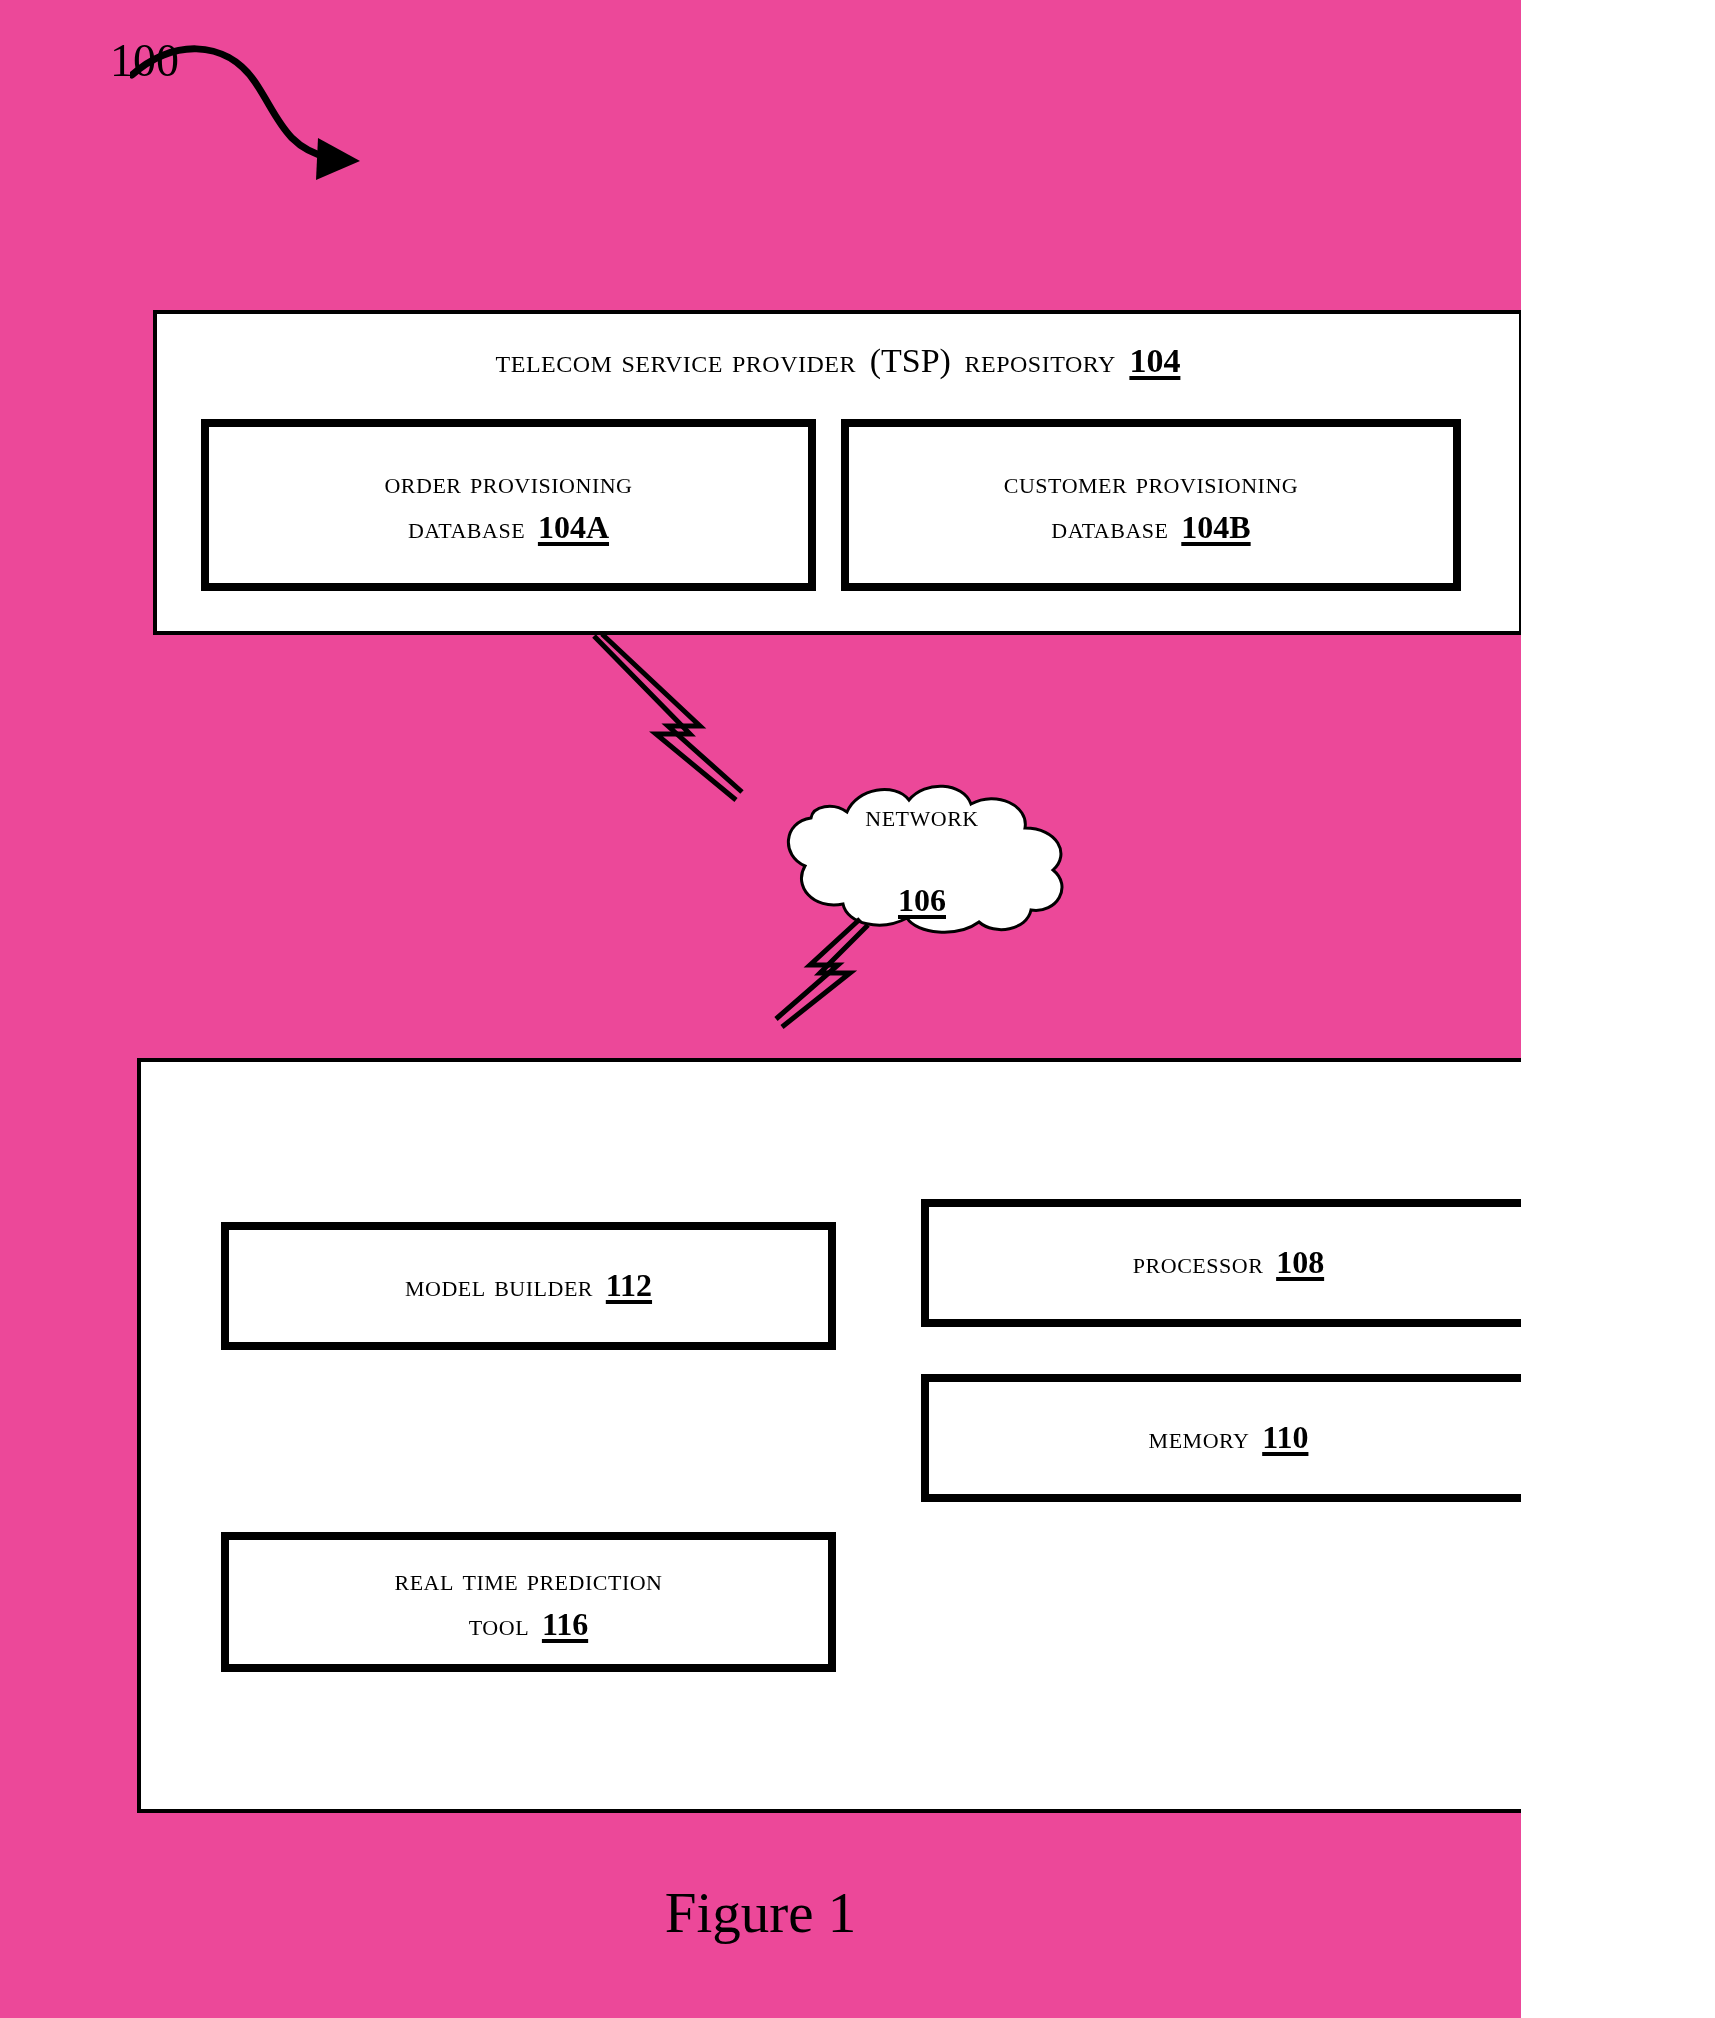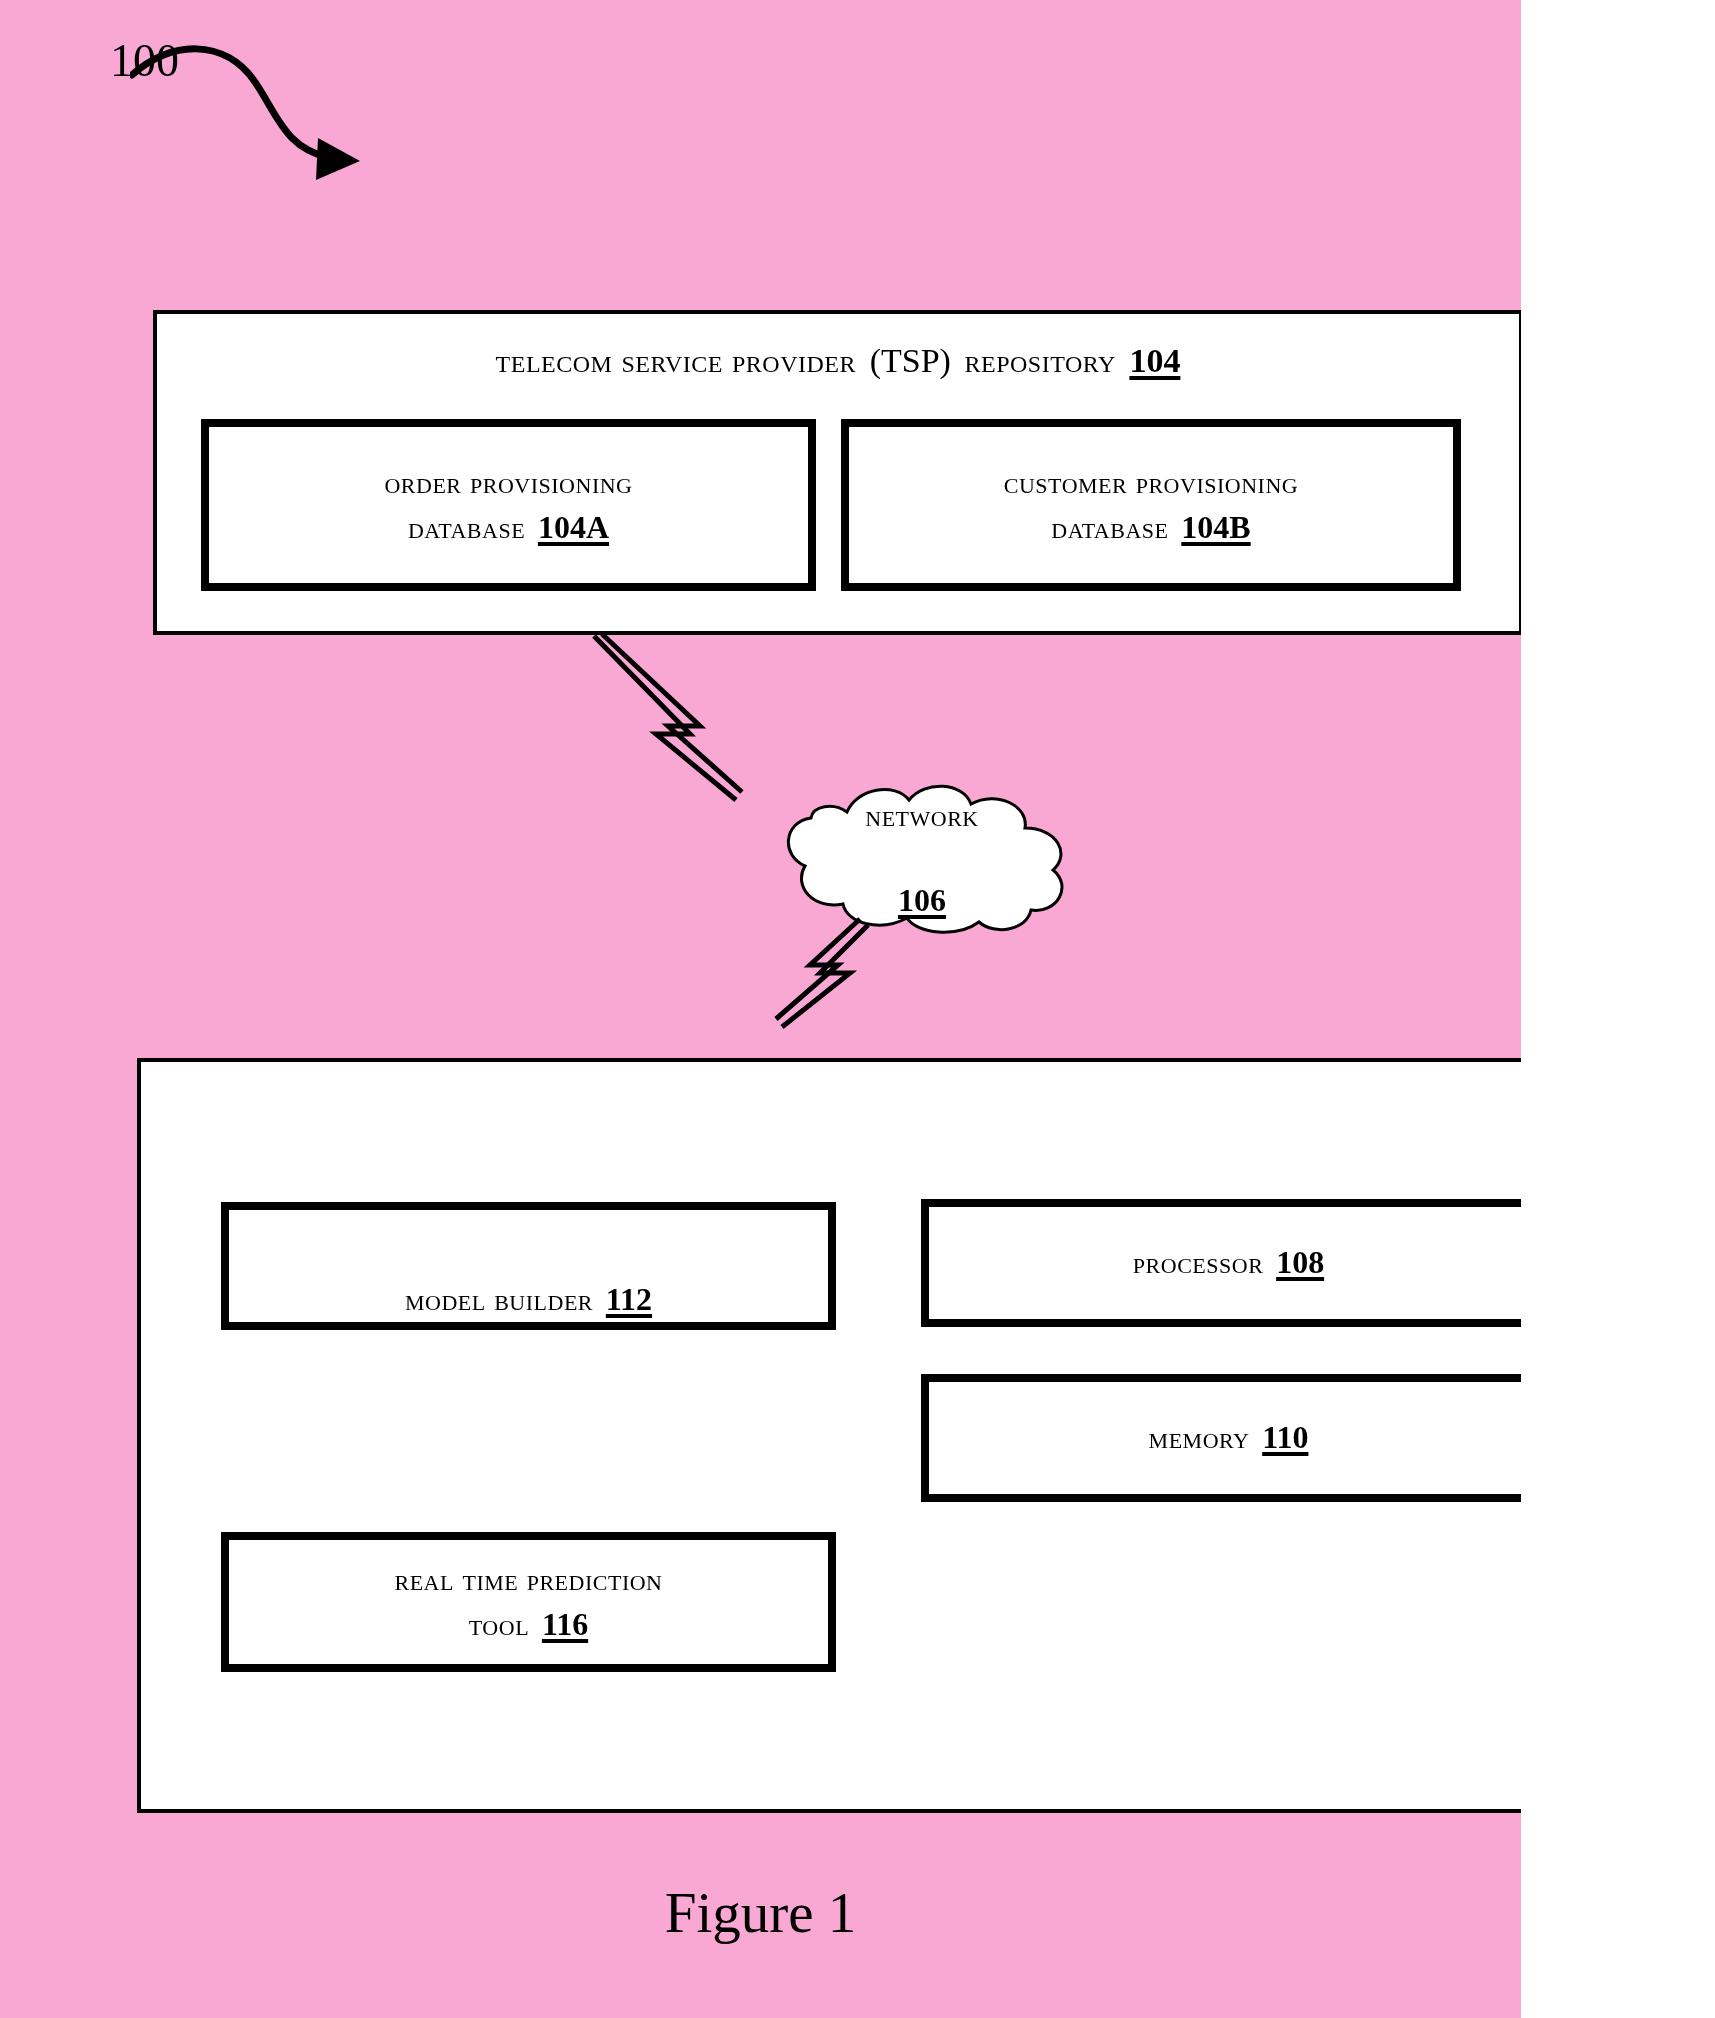--- a/index.html
+++ b/index.html
@@ -10,21 +10,21 @@
   }
   body {
     font-family: "Liberation Serif", "DejaVu Serif", serif;
     color: #000000;
   }
 
   #figure-root {
     position: relative;
     width: 1521px;
     height: 2018px;
-    background: #f9a8d4;
+    background: #ec4899;
     overflow: hidden;
   }
 
   
   .smallcaps {
     font-variant: small-caps;
     text-transform: lowercase;
     letter-spacing: 0.5px;
   }
   .ref {
@@ -145,24 +145,23 @@
   #prediction-device-box {
     left: 92px;
     top: 1058px;
     width: 1455px;
     height: 755px;
   }
   #prediction-device-title { top: 26px; }
 
   #model-builder-box {
     left: 80px;
-    top: 140px;
-    width: 615px;
-    height: 128px;
-    align-items: flex-end;
+    top: 160px;
+    width: 615px;
+    height: 128px;
   }
   #model-comparator-box {
     left: 80px;
     top: 312px;
     width: 615px;
     height: 128px;
   }
   #real-time-prediction-tool-box {
     left: 80px;
     top: 470px;

